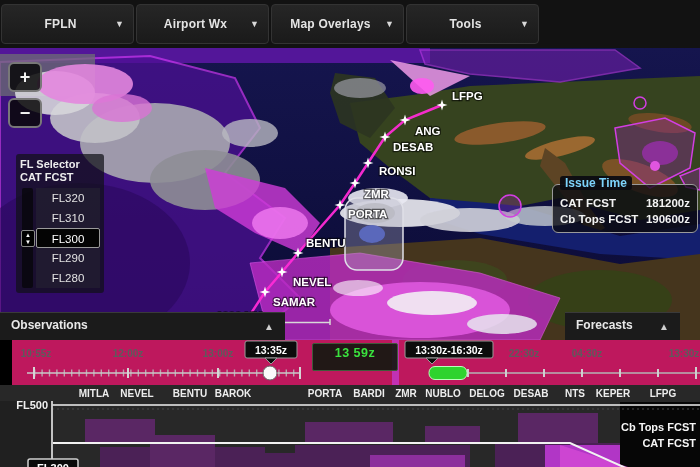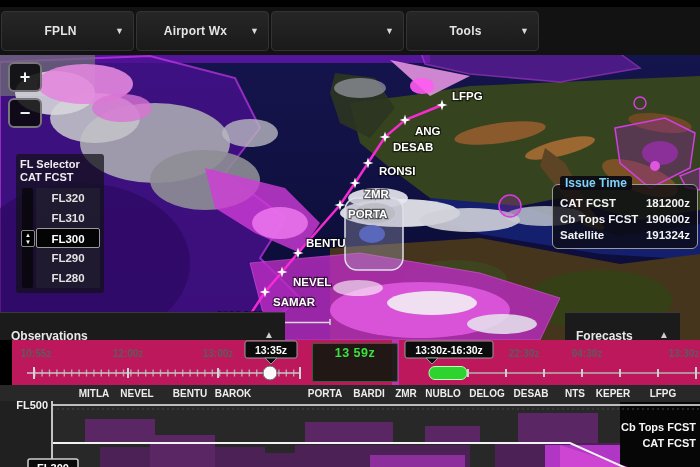--- a/index.html
+++ b/index.html
@@ -1,20 +1,20 @@
 <!DOCTYPE html>
 <html><head>
 <meta charset="utf-8">
 <style>
   html,body{margin:0;padding:0;background:#000;}
   *{box-sizing:border-box;font-family:"Liberation Sans",sans-serif;}
   .app{position:relative;width:700px;height:467px;background:#000;overflow:hidden;}
 
   
-  .header{position:absolute;left:0;top:7px;width:700px;height:48px;background:#121212;display:flex;z-index:30;}
+  .header{position:absolute;left:0;top:0;width:700px;height:48px;background:#121212;display:flex;z-index:30;}
   .menus{display:flex;width:540px;}
   .menu-cell{position:relative;flex:1;margin:4px 1px;background:linear-gradient(#262626,#1a1a1a);
     border:1px solid #333;border-radius:4px;display:flex;align-items:center;justify-content:center;
     color:#e4e4e4;font-size:12px;font-weight:bold;cursor:pointer;}
   .menu-cell .caret{position:absolute;right:9px;top:50%;transform:translateY(-52%);font-size:9px;color:#d8d8d8;}
   .menu-cell .mlabel{padding-right:14px;letter-spacing:.2px;}
   .search-wrap{flex:1;display:flex;align-items:center;justify-content:flex-end;padding:7px 6px;}
   .search-wrap input{width:146px;height:32px;background:#c9c9c9;border:2px solid #efefef;border-radius:3px;
     font-size:12px;padding:0 8px;color:#444;outline:none;}
   .search-wrap input::placeholder{color:#8a8a8a;}
@@ -25,43 +25,43 @@
 
   .zoom-btns{position:absolute;left:8px;top:14px;z-index:5;}
   .zoom-btn{width:34px;height:30px;background:rgba(8,8,8,.85);border:2px solid #787878;border-radius:6px;
     color:#f2f2f2;font-size:18px;font-weight:bold;line-height:26px;text-align:center;margin-bottom:6px;cursor:pointer;}
 
   .fl-panel{position:absolute;left:16px;top:106px;width:88px;z-index:5;background:rgba(16,16,24,.72);
     border-radius:3px;padding:4px 4px 5px 4px;color:#ededed;}
   .fl-title{font-size:11px;font-weight:bold;line-height:13px;white-space:nowrap;}
   .fl-list{position:relative;margin-top:4px;margin-left:16px;}
   .fl-gutter{position:absolute;left:-14px;top:0;bottom:0;width:11px;background:rgba(5,5,8,.75);border-radius:2px;}
-  .fl-row{height:20px;line-height:20px;text-align:center;font-size:11.5px;font-weight:bold;color:#e2e2e2;
+  .fl-row{height:20px;line-height:20px;text-align:center;font-size:11.5px;font-weight:normal;color:#e2e2e2;
     background:rgba(42,42,50,.45);cursor:pointer;}
   .fl-row.sel{position:relative;background:#040404;border:1px solid #9a9a9a;border-radius:2px;color:#fff;}
   .fl-spinner{position:absolute;left:-16px;top:1px;width:14px;height:17px;background:#000;border:1px solid #888;
     border-radius:2px;display:flex;flex-direction:column;align-items:center;justify-content:center;cursor:pointer;}
   .fl-spinner span{font-size:6px;line-height:7px;color:#fff;}
 
   .issue-panel{position:absolute;left:552px;top:136px;width:146px;z-index:5;background:rgba(12,12,18,.78);
     border:1px solid #9a9a9a;border-radius:6px;padding:10px 7px 5px 7px;color:#f3f3f3;}
   .issue-legend{position:absolute;top:-9px;left:7px;background:rgba(12,12,18,.95);padding:0 5px;
     font-size:12px;font-weight:bold;color:#7dd3fc;border-radius:3px;}
   .issue-row{display:flex;justify-content:space-between;font-size:11.5px;font-weight:bold;line-height:16px;}
 
   .tab{position:absolute;top:264px;height:28px;background:#1b1b1b;border-top:1px solid #3a3a3a;z-index:6;
-    display:flex;align-items:flex-start;justify-content:space-between;padding:16px 11px;cursor:pointer;}
+    display:flex;align-items:flex-end;justify-content:space-between;padding:8px 11px;cursor:pointer;}
   .tab .tlabel{font-size:12px;font-weight:bold;color:#e8e8e8;}
   .tab .tri{font-size:10px;color:#cfcfcf;}
   .tab.obs{left:0;width:285px;}
   .tab.fcst{left:565px;width:115px;}
 
   
   .timeline{position:absolute;left:12px;top:340px;width:700px;height:45px;background:#be185d;z-index:20;}
-  .clock-box{position:absolute;left:300px;top:3px;width:86px;height:39px;background:rgba(16,24,14,.9);
+  .clock-box{position:absolute;left:300px;top:3px;width:86px;height:28px;background:rgba(16,24,14,.9);
     border:1px solid #3f5a3a;border-radius:2px;text-align:center;z-index:2;}
   .clock-box div{color:#3ae23e;font-size:12.5px;font-weight:bold;line-height:18px;letter-spacing:.5px;}
 
   
   .profile{position:absolute;left:0;top:385px;width:700px;height:82px;background:#282828;z-index:20;}
 
   svg text{font-family:"Liberation Sans",sans-serif;}
 </style>
 </head>
 <body>
@@ -72,20 +72,21 @@
     <div class="menus">
       <div class="menu-cell">
         <span class="mlabel">FPLN</span>
         <span class="caret">▼</span>
       </div>
       <div class="menu-cell">
         <span class="mlabel">Airport Wx</span>
         <span class="caret">▼</span>
       </div>
       <div class="menu-cell">
+        <span class="mlabel">Map Overlays</span>
         <span class="caret">▼</span>
       </div>
       <div class="menu-cell">
         <span class="mlabel">Tools</span>
         <span class="caret">▼</span>
       </div>
     </div>
   </div>
 
   <div class="map">
@@ -221,24 +222,20 @@
     <div class="issue-panel">
       <div class="issue-legend">Issue Time</div>
       <div class="issue-row">
         <span>CAT FCST</span>
         <span>181200z</span>
       </div>
       <div class="issue-row">
         <span>Cb Tops FCST</span>
         <span>190600z</span>
       </div>
-      <div class="issue-row">
-        <span>Satellite</span>
-        <span>191324z</span>
-      </div>
     </div>
 
     <div class="tab obs">
       <span class="tlabel">Observations</span>
       <span class="tri">▲</span>
     </div>
     <div class="tab fcst">
       <span class="tlabel">Forecasts</span>
       <span class="tri">▲</span>
     </div>

